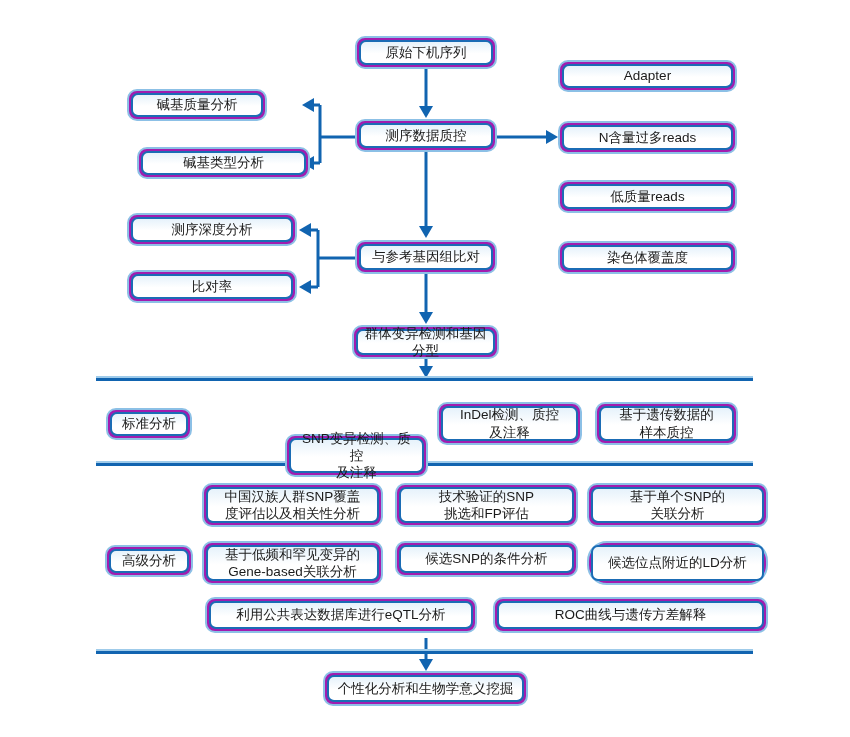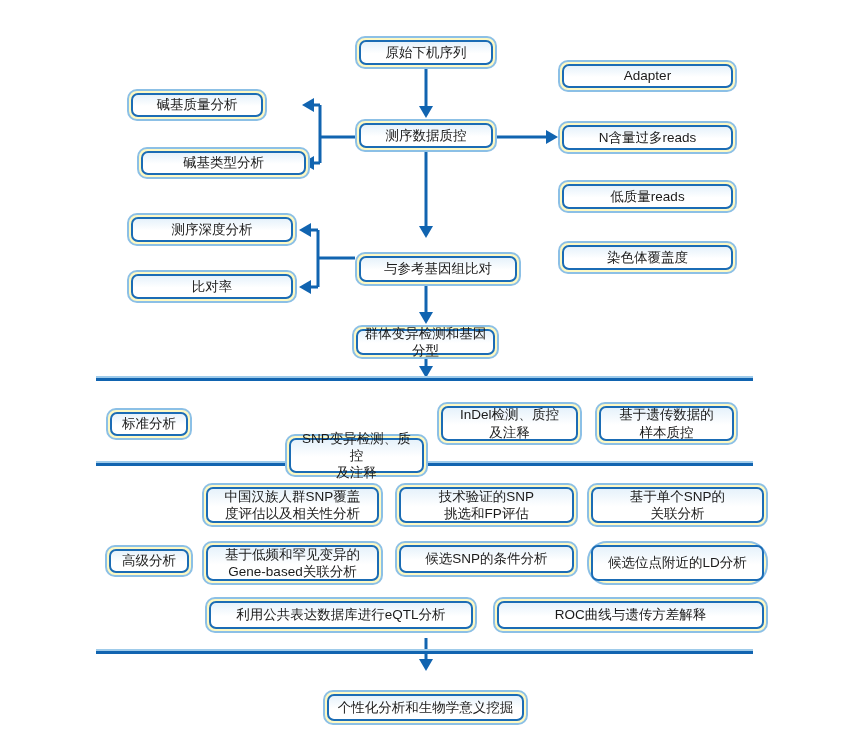--- a/index.html
+++ b/index.html
@@ -13,21 +13,21 @@
     width: 850px;
     height: 737px;
     background: #ffffff;
     overflow: hidden;
   }
   
   .node {
     position: absolute;
     border: 2px solid #8cc0e6;
     border-radius: 10px;
-    background: #fef9c3;
+    background: #a21caf;
     padding: 2px;
     box-sizing: border-box;
   }
   .node .inner {
     width: 100%;
     height: 100%;
     border: 2px solid #1b6cb5;
     border-radius: 7px;
     box-sizing: border-box;
     display: flex;
@@ -58,21 +58,21 @@
 
   
   .n-raw        { left:355px; top:36px;  width:142px; height:33px; }
   .n-qc         { left:355px; top:119px; width:142px; height:33px; }
   .n-basequal   { left:127px; top:89px;  width:140px; height:32px; }
   .n-basetype   { left:137px; top:147px; width:173px; height:32px; }
   .n-adapter    { left:558px; top:60px;  width:179px; height:32px; }
   .n-nreads     { left:558px; top:121px; width:179px; height:33px; }
   .n-lowq       { left:558px; top:180px; width:179px; height:33px; }
   .n-chromcov   { left:558px; top:241px; width:179px; height:33px; }
-  .n-align      { left:355px; top:240px; width:166px; height:34px;margin-top:12px; }
+  .n-align      { left:355px; top:240px; width:142px; height:34px; }
   .n-depth      { left:127px; top:213px; width:170px; height:33px; }
   .n-maprate    { left:127px; top:270px; width:170px; height:33px; }
   .n-variant    { left:352px; top:325px; width:147px; height:34px; }
 
   .d-1 { left:96px; top:378px; width:657px; }
   .d-2 { left:96px; top:463px; width:657px; }
   .d-3 { left:96px; top:651px; width:657px; }
 
   .n-stdlabel   { left:106px; top:408px; width:86px;  height:32px; }
   .n-snp        { left:285px; top:402px; width:143px; height:43px;margin-top:32px; }
@@ -82,21 +82,21 @@
   .n-hansnp     { left:202px; top:483px; width:181px; height:44px; }
   .n-validsnp   { left:395px; top:483px; width:183px; height:44px; }
   .n-singlesnp  { left:587px; top:483px; width:181px; height:44px; }
   .n-advlabel   { left:105px; top:545px; width:88px;  height:32px; }
   .n-genebased  { left:202px; top:541px; width:181px; height:44px; }
   .n-cond       { left:395px; top:541px; width:183px; height:36px; }
   .n-ld         { left:587px; top:541px; width:181px; height:44px;border-radius:20px; }
   .n-eqtl       { left:205px; top:597px; width:272px; height:36px; }
   .n-roc        { left:493px; top:597px; width:275px; height:36px; }
 
-  .n-personal   { left:323px; top:671px; width:205px; height:35px;margin-top:19px; }
+  .n-personal   { left:323px; top:671px; width:205px; height:35px; }
 </style>
 </head>
 <body>
 
 <div class="canvas">
 
   <svg class="arrows" viewBox="0 0 850 737">
 
     <g>
       <path class="stem" d="M426,69 V107"></path>

